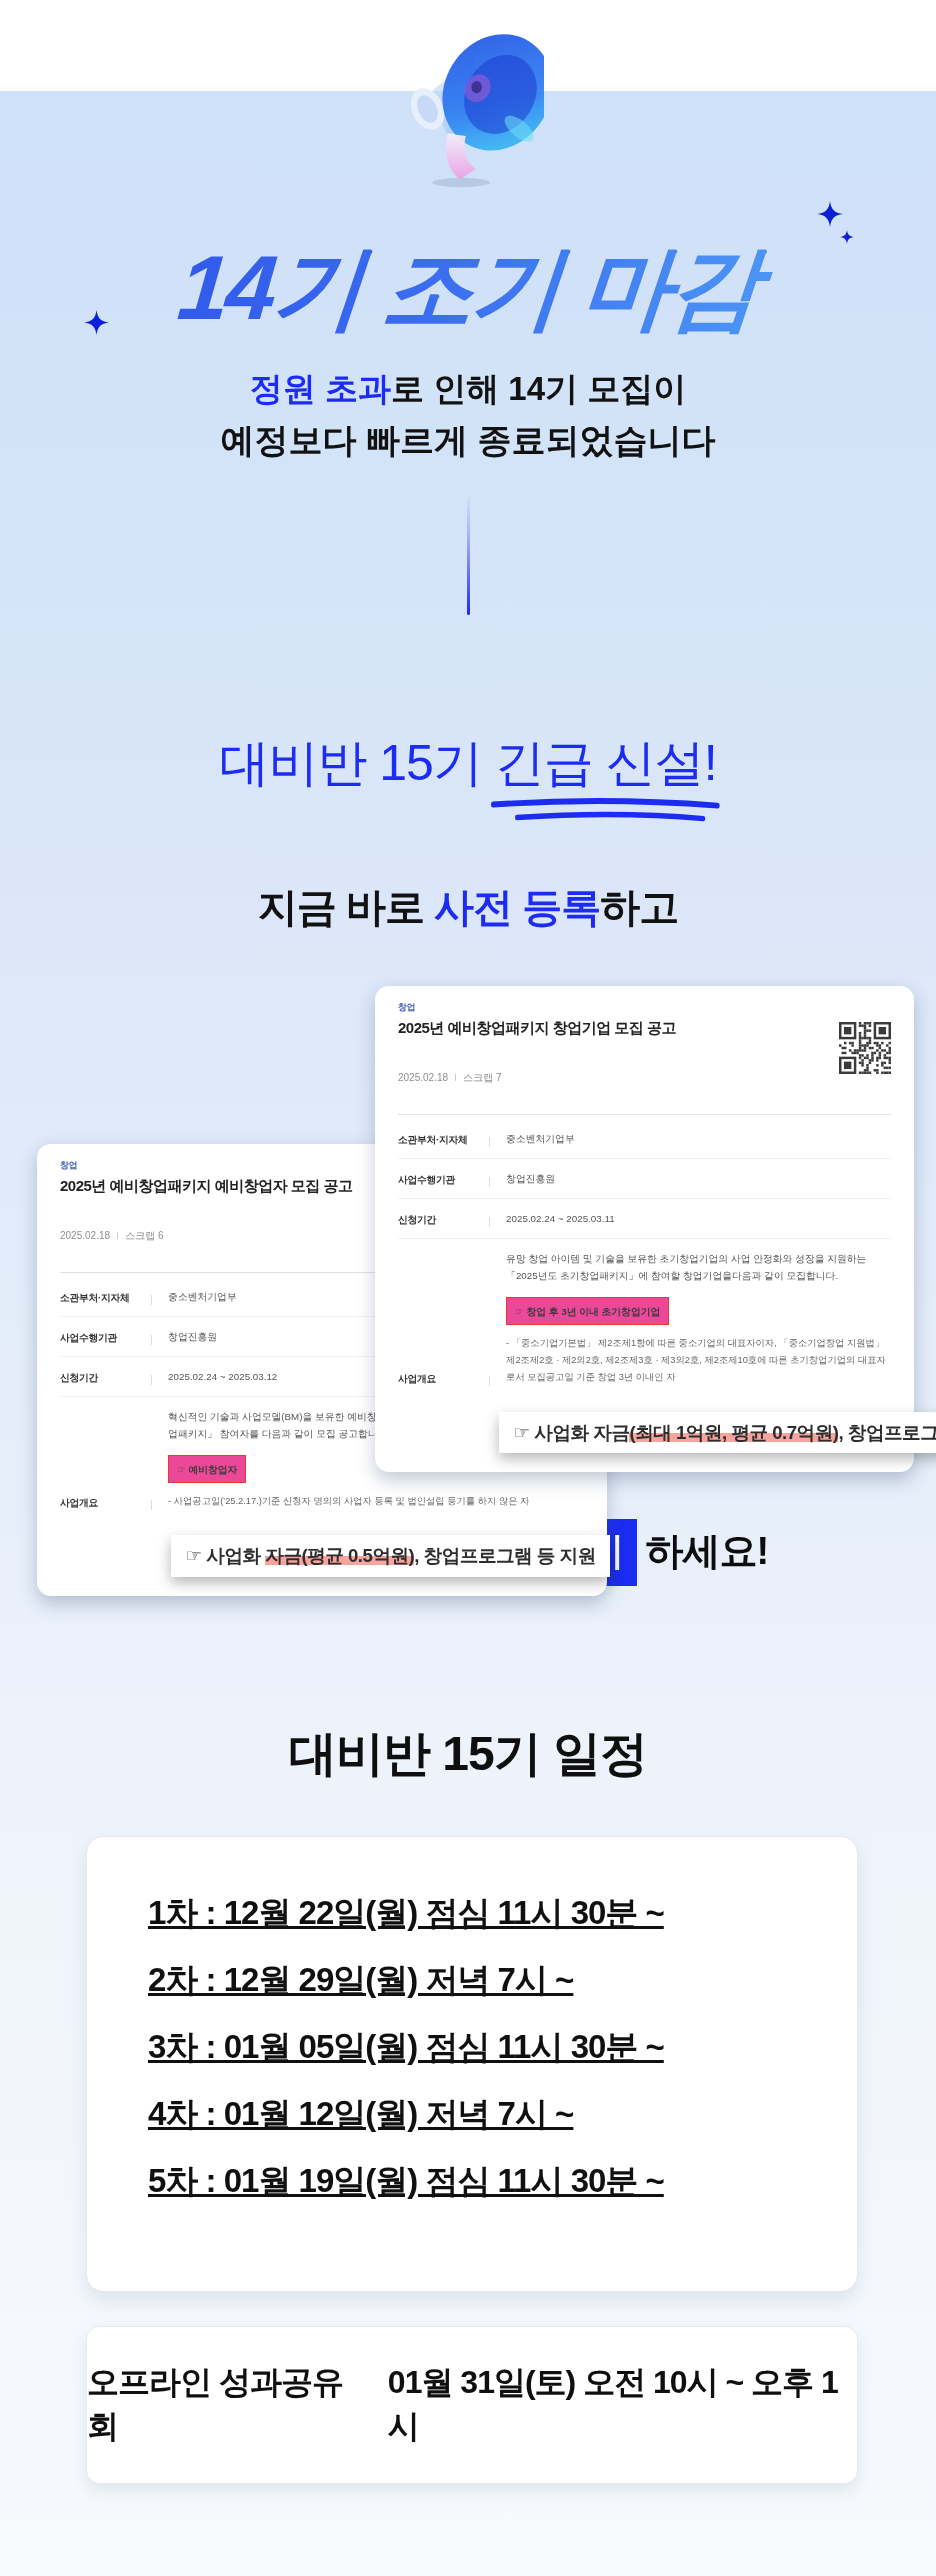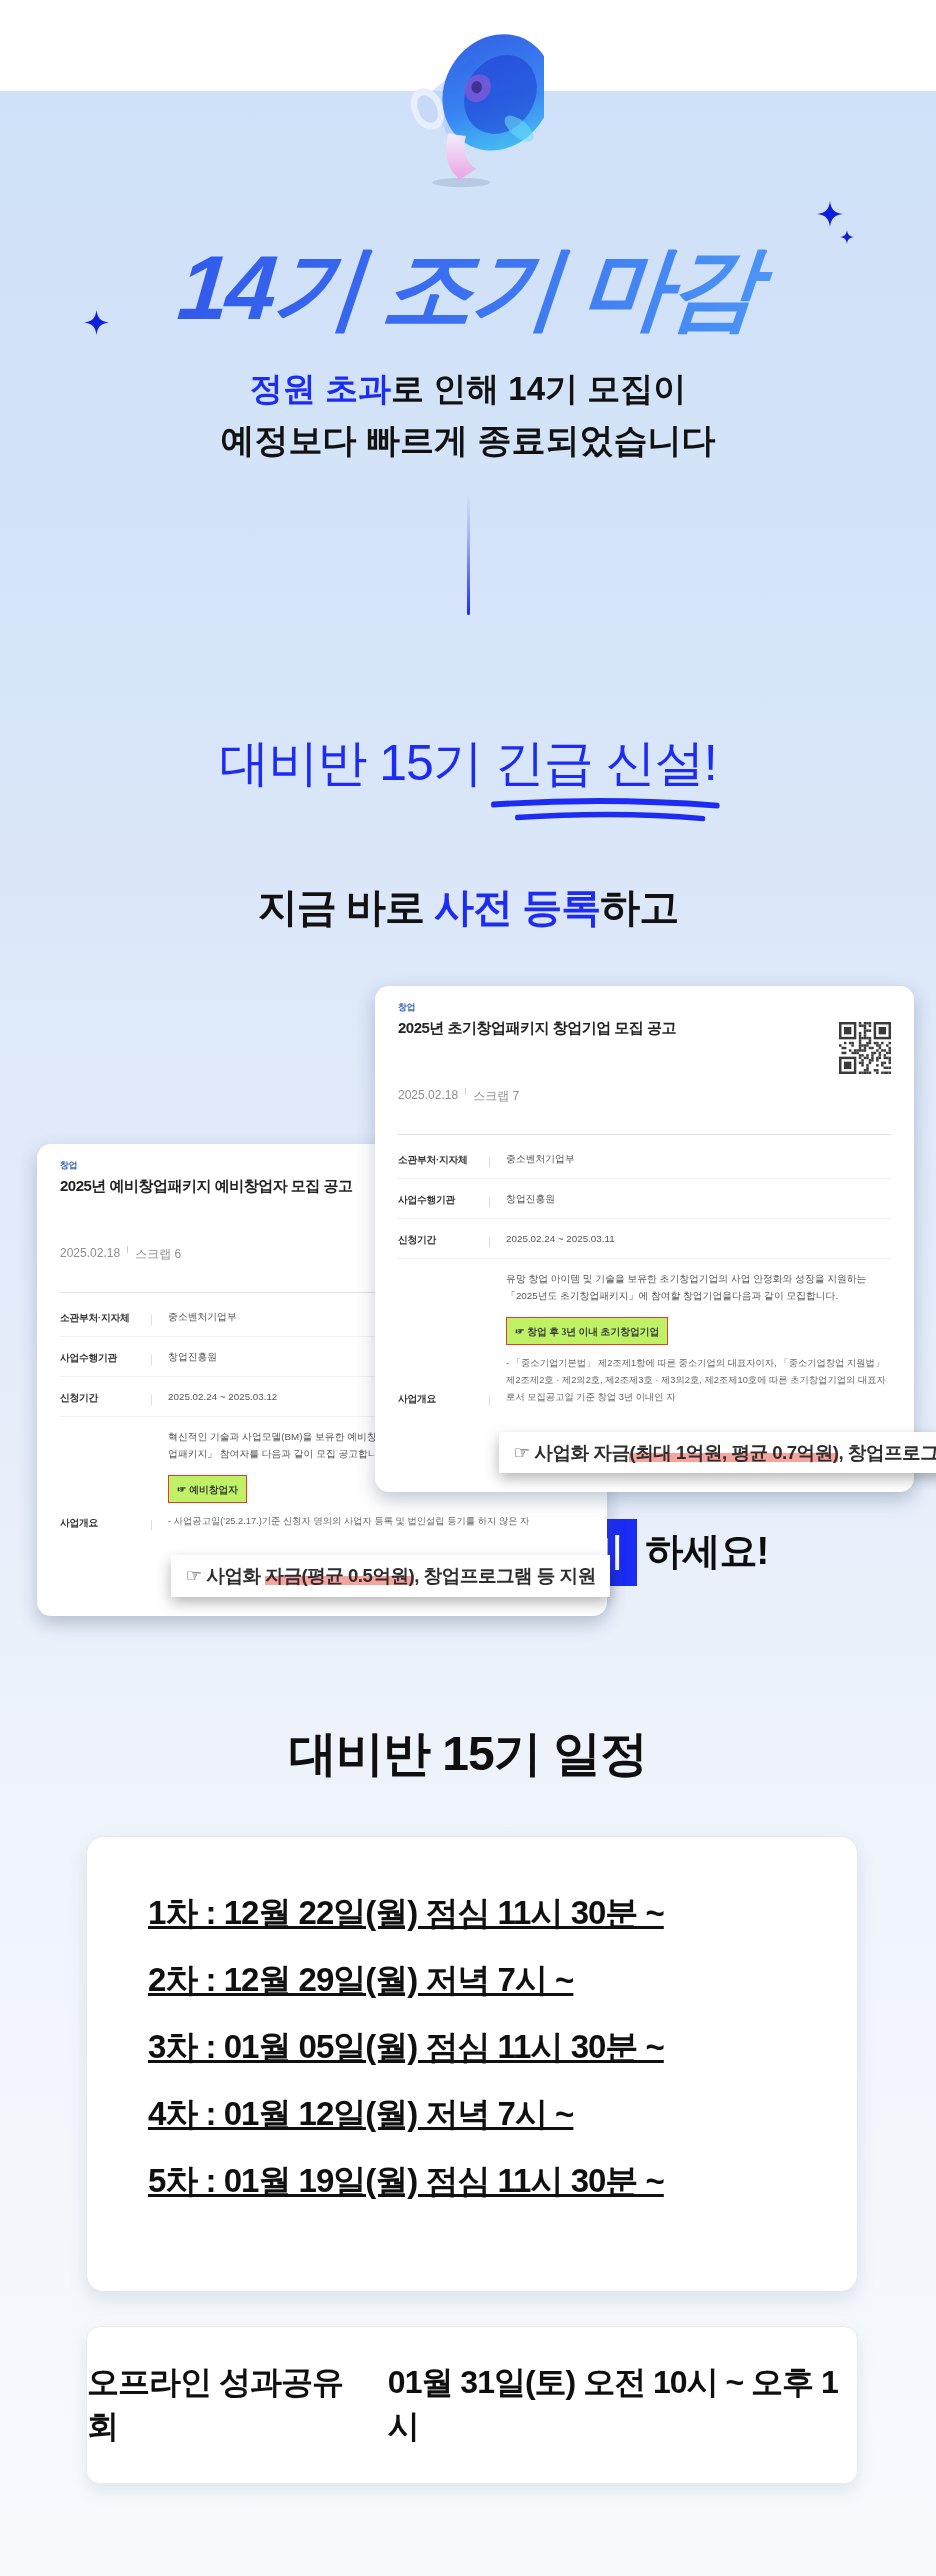--- a/index.html
+++ b/index.html
@@ -30,33 +30,33 @@
   .prereg .accent{color:#1c2cf2;}
 
   
   .shot-card{position:absolute;background:#ffffff;border-radius:14px;
     box-shadow:0 7.3px 17.6px rgba(55,75,115,.30);padding:15.5px 23px 18.6px 23px;box-sizing:border-box;}
   .card-back{left:37px;top:1144px;width:570px;z-index:1;}
   .card-front{left:375px;top:986px;width:539px;z-index:2;}
   .cat{font-size:8.8px;font-weight:700;color:#3b63b8;}
   .shot-title{margin-top:5.2px;font-size:15px;font-weight:700;color:#222;letter-spacing:-0.5px;white-space:nowrap;overflow:hidden;}
   .qr{position:absolute;top:36px;right:23px;width:52px;height:52px;}
-  .meta{margin-top:50px;font-size:12px;color:#8f8f8f;display:flex;align-items:flex-start;}
+  .meta{margin-top:33px;font-size:10px;color:#8f8f8f;display:flex;align-items:center;}
   .meta .sep{width:0.5px;height:7.3px;background:#cccccc;margin:0 7.3px;}
   .card-hr{margin-top:29px;border:0;border-top:0.5px solid #e1e1e1;}
   .rows{margin-top:2.1px;}
   .row{display:flex;align-items:flex-end;padding:11px 0;border-bottom:0.5px solid #f1f1f1;}
   .row:last-child{border-bottom:0;}
   .row .lbl{width:91px;flex:0 0 91px;font-size:9.8px;font-weight:700;color:#333;letter-spacing:-0.3px;}
   .row .tick{width:0.5px;height:10.4px;background:#dddddd;margin-right:16.6px;flex:0 0 0.5px;}
   .row .val{font-size:9.8px;color:#555;line-height:1.75;white-space:nowrap;}
   .row.overview{border-bottom:0;}
   .row.overview .val{white-space:normal;}
   .badge-red{display:inline-block;margin-top:12.4px;padding:4.7px 7.8px;border:1.6px solid #e8382f;
-    font-size:9.8px;font-weight:600;color:#3c3c3c;background:#bef264;font-family:Liberation Serif, serif;}
+    font-size:9.8px;font-weight:600;color:#3c3c3c;background:#ec4899;}
   .bullets{margin-top:9.3px;font-size:9.3px;color:#666;line-height:1.85;}
   .callout{position:relative;margin-top:14.5px;width:-moz-fit-content;width:fit-content;background:#ffffff;
     padding:7.8px 14.5px;font-size:18.6px;font-weight:800;color:#2d2d2d;letter-spacing:-0.5px;white-space:nowrap;
     box-shadow:0 6.2px 13.5px rgba(0,0,0,.30);}
   .callout .hl{background-image:linear-gradient(180deg,rgba(0,0,0,0) 52%,#f7a39e 52%,#f7a39e 94%,rgba(0,0,0,0) 94%);}
   .card-front .callout{margin-left:101px;}
   .card-back .callout{margin-left:111px;}
 
   
   .banner{top:1519px;white-space:nowrap;}
@@ -176,21 +176,21 @@
         </span>
       </div>
     </div>
     <div class="callout">
       <span>☞ 사업화 </span><span class="hl">자금(평균 0.5억원)</span><span>, 창업프로그램 등 지원</span>
     </div>
   </div>
 
   <div class="shot-card card-front">
     <div class="cat">창업</div>
-    <div class="shot-title">2025년 초기창업패키지 창업기업 모집 공고</div>
+    <div class="shot-title">2025년 예비창업패키지 창업기업 모집 공고</div>
     <svg class="qr" id="qr-svg" viewBox="0 0 21 21">
         <rect x="8" y="0" width="1" height="1" fill="#3a3a3a"></rect>
         <rect x="10" y="0" width="1" height="1" fill="#3a3a3a"></rect>
         <rect x="11" y="0" width="1" height="1" fill="#3a3a3a"></rect>
         <rect x="12" y="0" width="1" height="1" fill="#3a3a3a"></rect>
         <rect x="8" y="1" width="1" height="1" fill="#3a3a3a"></rect>
         <rect x="9" y="1" width="1" height="1" fill="#3a3a3a"></rect>
         <rect x="10" y="1" width="1" height="1" fill="#3a3a3a"></rect>
         <rect x="12" y="1" width="1" height="1" fill="#3a3a3a"></rect>
         <rect x="10" y="2" width="1" height="1" fill="#3a3a3a"></rect>

